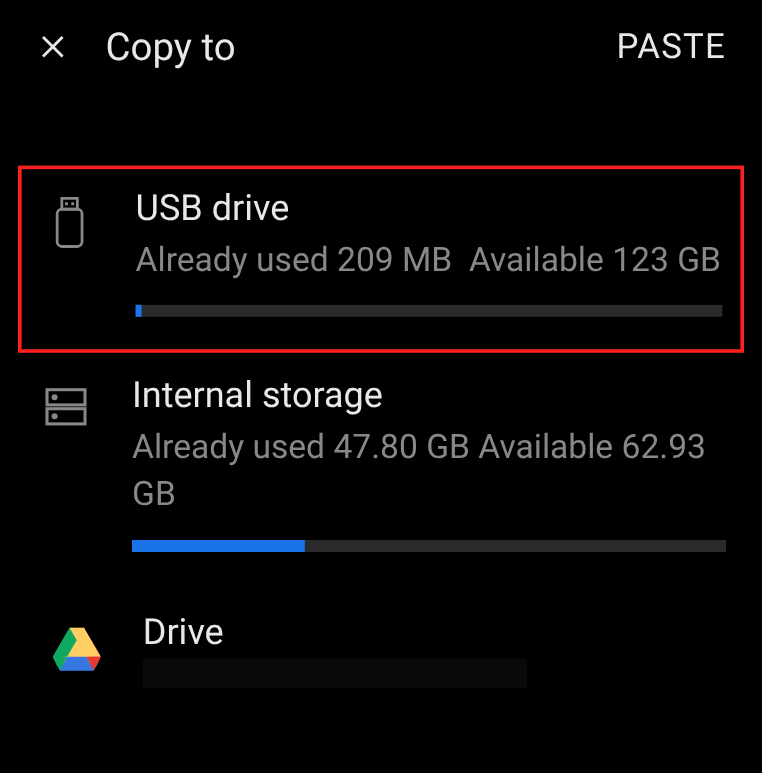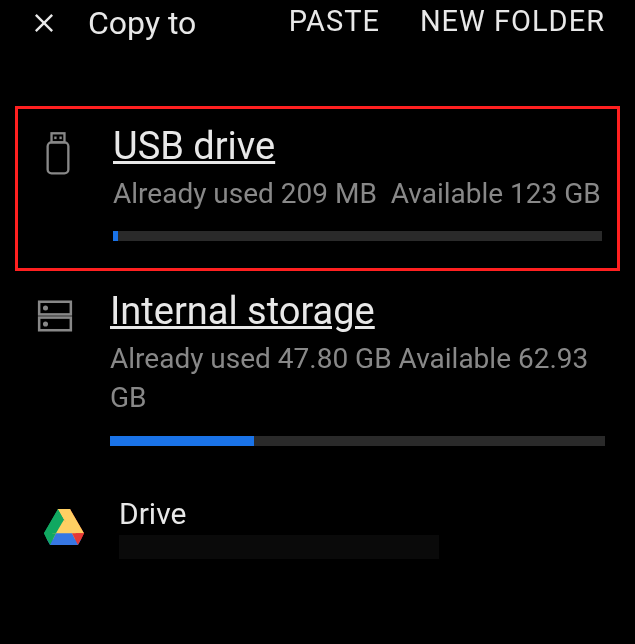--- a/index.html
+++ b/index.html
@@ -10,21 +10,22 @@
     body {
       width: 635px;
       height: 644px;
       background: #000000;
       font-family: -apple-system, BlinkMacSystemFont, 'Segoe UI', Roboto, sans-serif;
       color: #ffffff;
       overflow: hidden;
     }
     .header {
       display: flex;
-      padding: 4px 30px;
+      align-items: center;
+      padding: 20px 30px;
       gap: 30px;
     }
     .close-btn {
       cursor: pointer;
       display: flex;
       align-items: center;
       justify-content: center;
     }
     .title {
       font-size: 32px;
@@ -62,25 +63,24 @@
       width: 50px;
       display: flex;
       align-items: center;
       justify-content: center;
       margin-top: 8px;
     }
     .storage-content {
       flex: 1;
     }
     .storage-title {
-      font-size: 38px;
+      font-size: 30px;
       font-weight: 400;
       color: #e8e8e8;
       margin-bottom: 6px;
-      text-decoration: underline;
     }
     .storage-info {
       font-size: 28px;
       color: #888888;
       margin-bottom: 18px;
       line-height: 1.4;
     }
     .storage-info .used,
     .storage-info .avail {
       display: inline;
@@ -126,21 +126,20 @@
 <div class="header">
   <div class="close-btn">
     <svg width="28" height="28" viewBox="0 0 24 24" fill="none" stroke="#e8e8e8" stroke-width="2">
       <line x1="5" y1="5" x2="19" y2="19"></line>
       <line x1="19" y1="5" x2="5" y2="19"></line>
     </svg>
   </div>
   <div class="title">Copy to</div>
   <div class="header-actions">
     <div class="action-btn">PASTE</div>
-    <div class="action-btn">NEW FOLDER</div>
   </div>
 </div>
 
 <div class="storage-list">
 
   <div class="storage-item highlighted">
     <div class="icon-wrapper">
       <svg width="32" height="44" viewBox="0 0 24 34" fill="none" stroke="#888888" stroke-width="1.8">
         <rect x="7" y="1" width="10" height="7" rx="0"></rect>
         <line x1="10" y1="3.5" x2="10" y2="5.5"></line>

